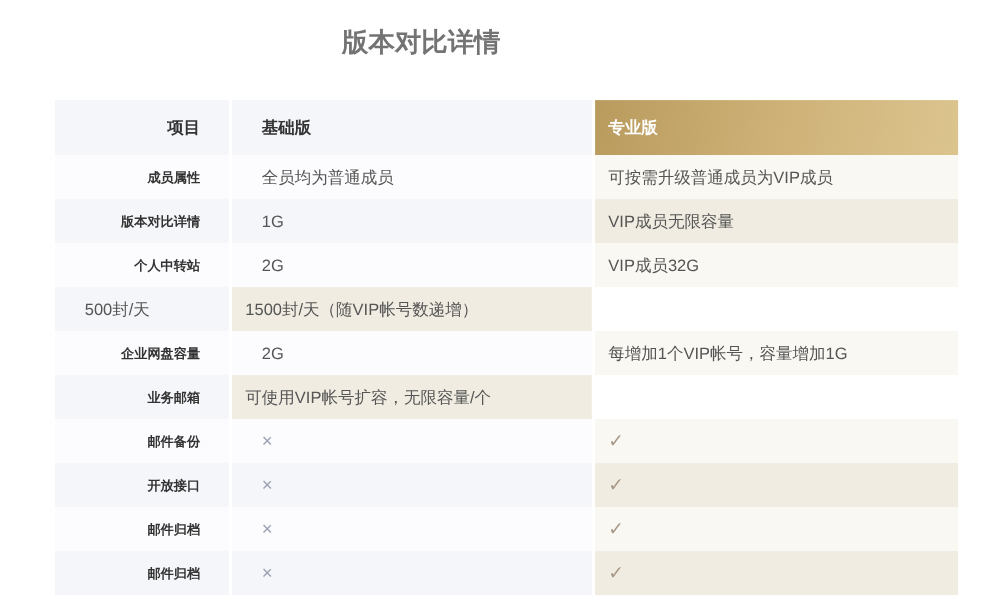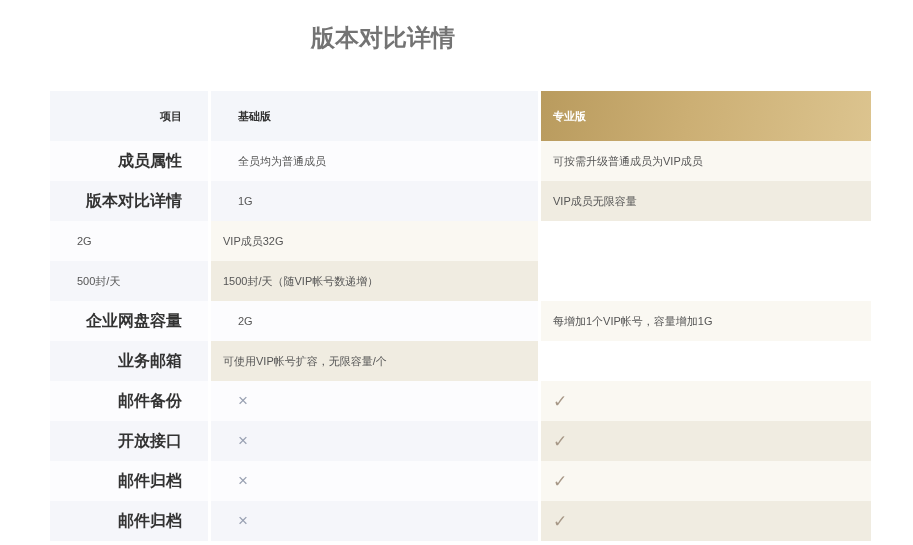--- a/index.html
+++ b/index.html
@@ -36,40 +36,40 @@
     display: grid;
     grid-template-columns: 158px 327px 330px;
     column-gap: 3px;
     height: 40px;
   }
   .row.header { height: 50px; }
 
   .cell {
     display: flex;
     align-items: center;
-    font-size: 11px;
+    font-size: 15px;
     color: #555555;
     overflow: hidden;
     white-space: nowrap;
   }
 
   .c1 { justify-content: flex-end; padding-right: 26px; }
   .c2 { padding-left: 27px; }
   .c3 { padding-left: 12px; }
 
   
-  .header .cell { font-size: 11px; font-weight: bold; color: #333333; }
+  .header .cell { font-size: 15px; font-weight: bold; color: #333333; }
   .header .c1, .header .c2 { background: #f4f6fa; }
   .header .c3.gold {
     background: linear-gradient(100deg, #b99b5e 0%, #ccaf74 45%, #dcc48f 100%);
     color: #ffffff;
   }
 
   
-  .label-cell { font-weight: bold; color: #333333; font-size: 16px; }
+  .label-cell { font-weight: bold; color: #333333; font-size: 12px; }
 
   #rows .row:nth-child(odd) .c1,
   #rows .row:nth-child(odd) .c2 { background: #fcfcfe; }
   #rows .row:nth-child(even) .c1,
   #rows .row:nth-child(even) .c2 { background: #f5f6fa; }
   #rows .row:nth-child(odd)  .c3 { background: #faf8f2; }
   #rows .row:nth-child(even) .c3 { background: #f0ece1; }
 
   .mark-cross { color: #99a1b2; font-size: 17px; }
   .mark-check { color: #a79887; font-size: 17px; }
@@ -93,20 +93,21 @@
     <div class="cell c3">可按需升级普通成员为VIP成员</div>
   </div>
 
   <div class="row">
     <div class="cell c1 label-cell">版本对比详情</div>
     <div class="cell c2">1G</div>
     <div class="cell c3">VIP成员无限容量</div>
   </div>
 
   <div class="row">
+    <div class="cell c1 label-cell">个人中转站</div>
     <div class="cell c2">2G</div>
     <div class="cell c3">VIP成员32G</div>
   </div>
 
   <div class="row">
     <div class="cell c2">500封/天</div>
     <div class="cell c3">1500封/天（随VIP帐号数递增）</div>
   </div>
 
   <div class="row">

